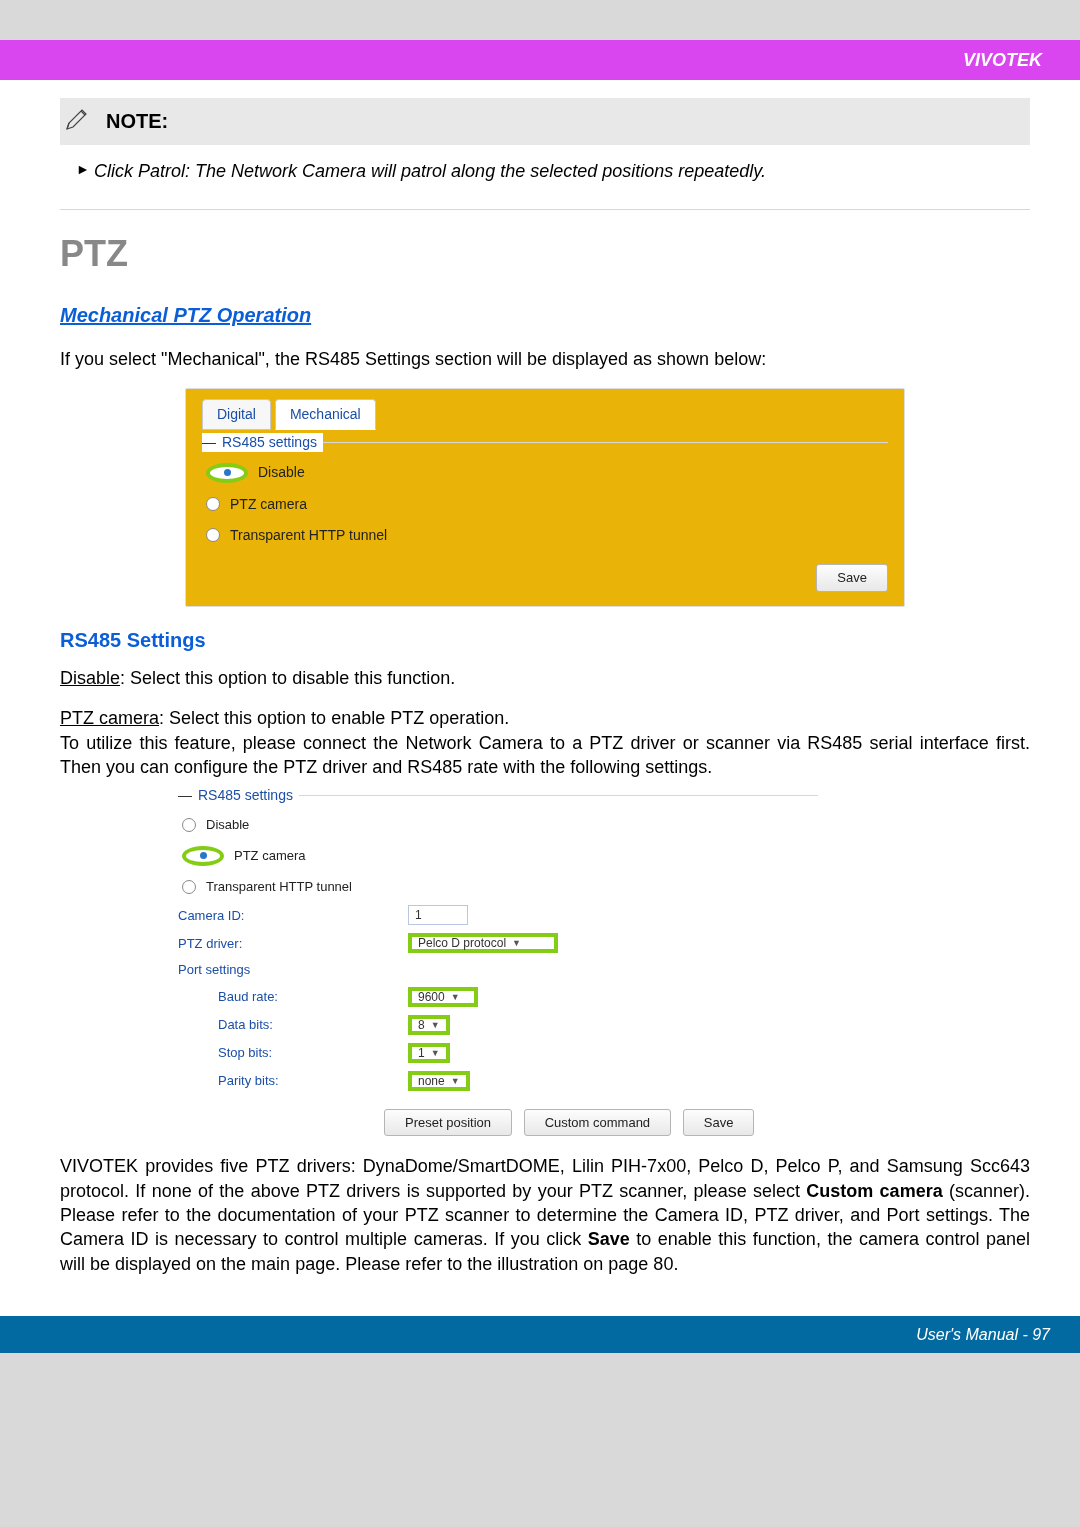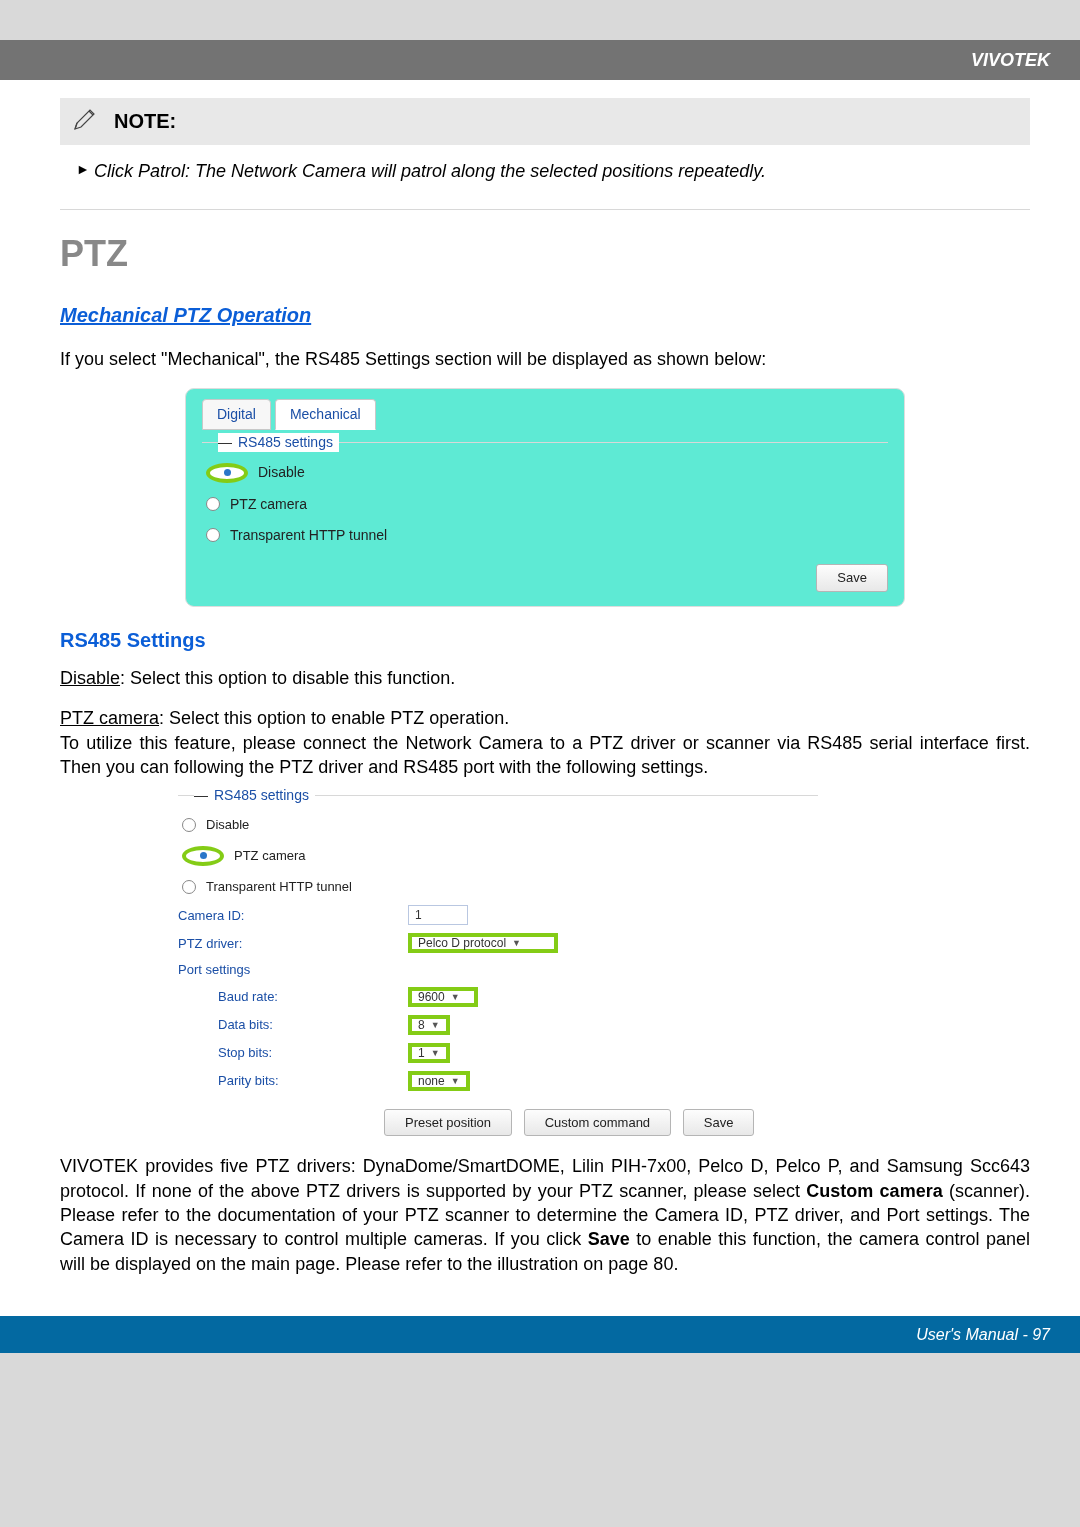--- a/index.html
+++ b/index.html
@@ -10,34 +10,34 @@
   margin: 0 auto;
   color: #000;
   font-size: 18px;
   line-height: 1.35;
 }
 .page {
   background: #fff;
   margin: 40px 0 0 0;
 }
 .brand-bar {
-  background: #737373;
+  background: #d946ef;
   color: #fff;
-  padding: 8px 30px;
+  padding: 8px 38px;
   text-align: right;
   font-weight: bold;
   font-style: italic;
   font-size: 18px;
 }
 .content {
   padding: 18px 50px 0 60px;
 }
 .note-header {
   background: #e8e8e8;
-  padding: 6px 0 6px 12px;
+  padding: 6px 0 6px 4px;
   display: flex;
   align-items: center;
   gap: 14px;
   margin-bottom: 14px;
 }
 .pencil-icon {
   display: inline-block;
 }
 .note-title {
   font-weight: bold;
@@ -64,27 +64,27 @@
 .h1 { color: #888; font-size: 36px; font-weight: bold; margin-bottom: 24px; }
 .h2 { color: #0b5ed7; font-weight: bold; text-decoration: underline; font-size: 20px; margin-bottom: 18px; font-style: italic; }
 .h3 { color: #0b5ed7; font-weight: bold; font-size: 20px; margin: 20px 0 12px; }
 .para { margin-bottom: 16px; }
 .underline { text-decoration: underline; }
 .bold { font-weight: bold; font-style: normal; }
 .justify { text-align: justify; }
 
 
 .shot {
-  background: #5eead4;
+  background: #eab308;
   border: 1px solid #ddd;
   margin: 0 auto 14px;
   width: 720px;
   padding: 10px 16px 14px;
   font-size: 15px;
-  border-radius: 9px;
+  border-radius: 2px;
 }
 .tabs { display: flex; gap: 4px; margin-bottom: 12px; }
 .tab {
   padding: 5px 14px;
   border: 1px solid #c8c8c8;
   border-radius: 4px 4px 0 0;
   color: #1b4fa6;
   background: #f7f7f7;
   font-size: 14px;
 }
@@ -92,21 +92,21 @@
 .fieldset {
   border: 1px solid #d8d8d8;
   border-left: none; border-right: none; border-bottom: none;
   position: relative;
   margin-top: 6px;
   padding-top: 14px;
 }
 .legend {
   position: absolute;
   top: -10px;
-  left: 16px;
+  left: 0;
   background: #fff;
   padding: 0 6px 0 0;
   color: #1b4fa6;
   font-size: 14px;
 }
 .legend .toggle { color: #333; padding-right: 6px; }
 .radio-row {
   display: flex;
   align-items: center;
   gap: 10px;
@@ -227,21 +227,21 @@
 
     <div class="h3">RS485 Settings</div>
 
     <p class="para">
       <span class="underline">Disable</span><span>: Select this option to disable this function.</span>
     </p>
 
     <p>
       <span class="underline">PTZ camera</span><span>: Select this option to enable PTZ operation.</span>
     </p>
-    <p class="para justify">To utilize this feature, please connect the Network Camera to a PTZ driver or scanner via RS485 serial interface first. Then you can following the PTZ driver and RS485 port with the following settings.</p>
+    <p class="para justify">To utilize this feature, please connect the Network Camera to a PTZ driver or scanner via RS485 serial interface first. Then you can configure the PTZ driver and RS485 rate with the following settings.</p>
 
     <div class="shot2">
       <div class="fieldset">
         <span class="legend"><span class="toggle">—</span><span>RS485 settings</span></span>
         <div class="radio-row" style="font-size:13px">
           <span class="radio"></span>
           <span>Disable</span>
         </div>
         <div class="radio-row" style="font-size:13px">
           <span class="radio sel"></span>

